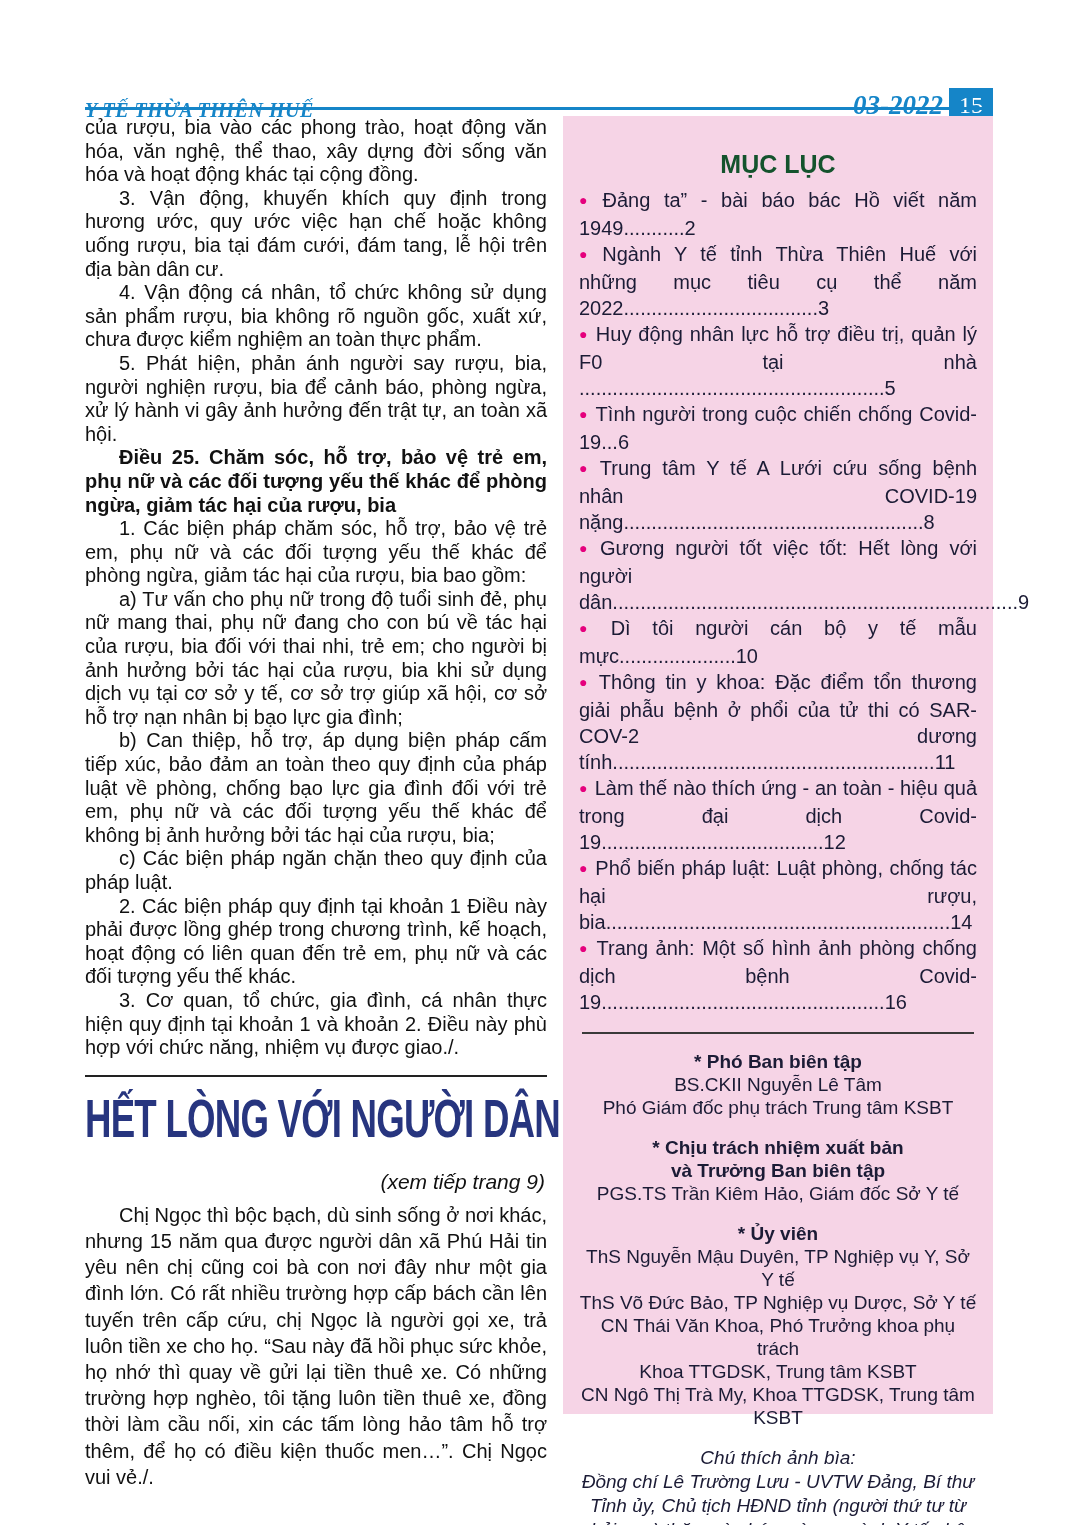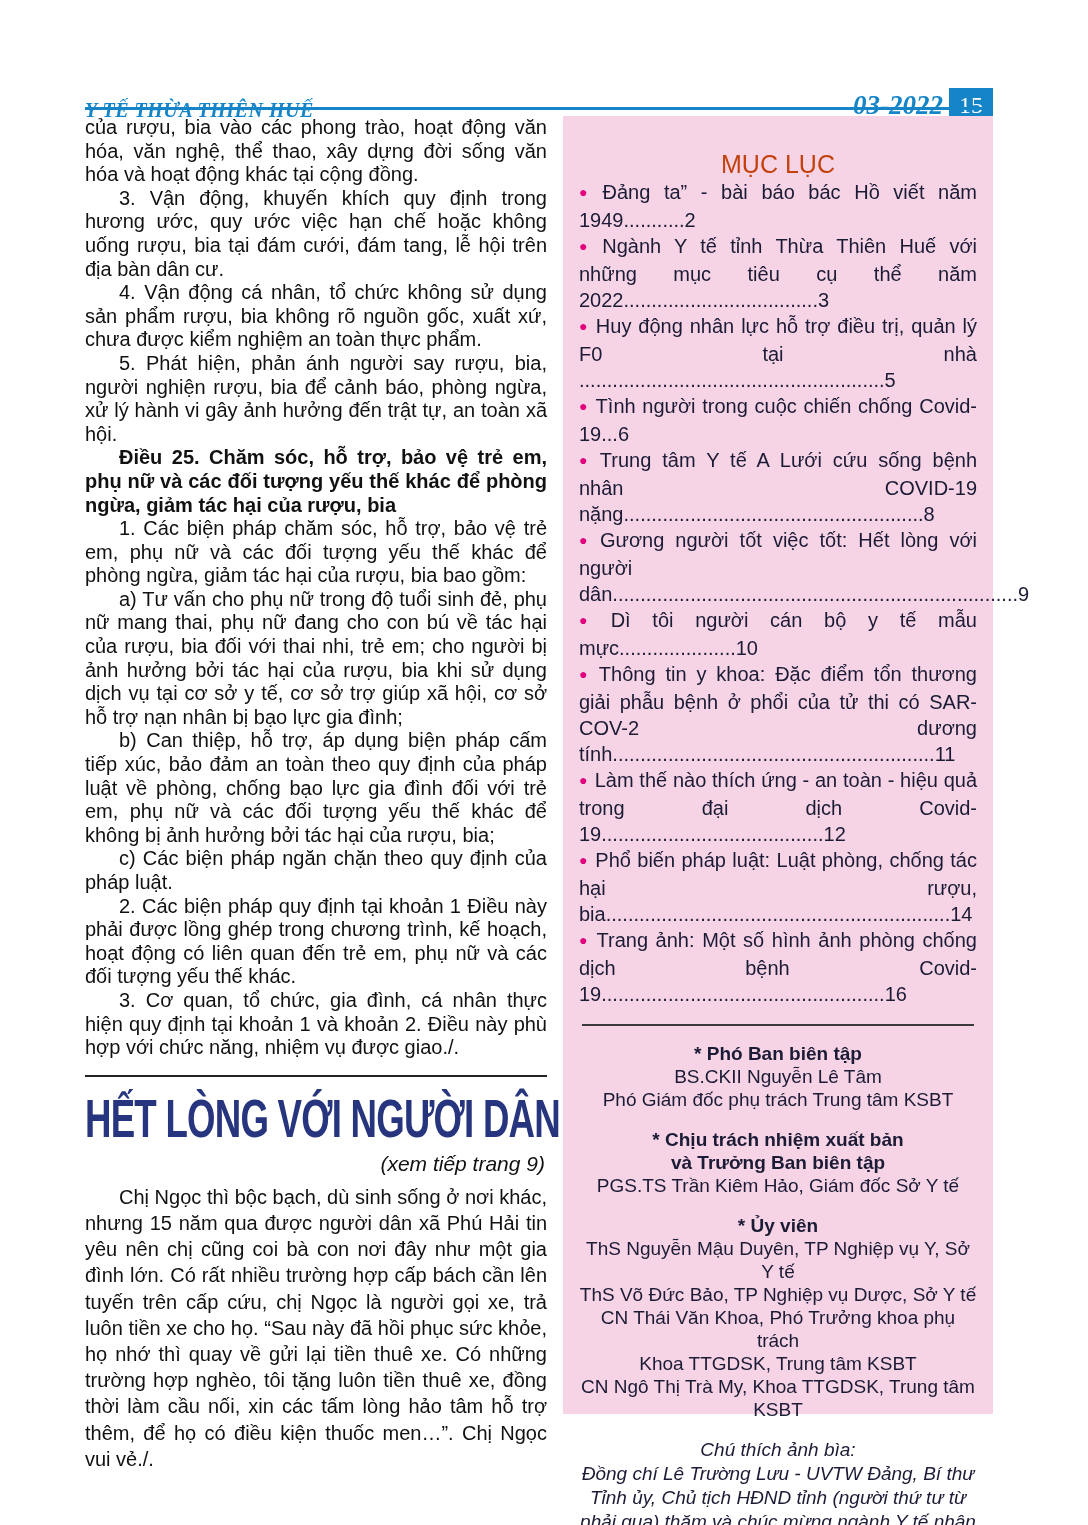--- a/index.html
+++ b/index.html
@@ -20,27 +20,27 @@
 
   
   .left-col{position:absolute;left:85px;top:116px;width:462px;}
   .para{font-size:20px;line-height:23.6px;text-align:justify;text-indent:34px;margin:0;}
   .para.noindent{text-indent:0;}
   .para.bold{font-weight:bold;}
   .left-divider{border:0;border-top:2px solid #222;margin:15px 0 9px;}
   .article-title-wrap{height:64px;overflow:visible;}
   .article-title{font-size:47px;font-weight:bold;color:#27357f;white-space:nowrap;
                  letter-spacing:-1px;transform:scale(0.78,1.16);transform-origin:left top;}
-  .article-subtitle{text-align:right;font-style:italic;font-size:21px;margin:2px 2px 8px 0;}
+  .article-subtitle{text-align:right;font-style:italic;font-size:21px;margin:20px 2px 8px 0;}
   .article-body{font-size:20px;line-height:26.2px;text-align:justify;text-indent:34px;margin:0;}
 
   
   .pink-box{position:absolute;left:563px;top:116px;width:430px;height:1298px;background:#f6d4e6;
             box-sizing:border-box;padding:18px 16px 16px;color:#1b1b35;}
-  .toc-title{text-align:center;color:#c2410c;font-weight:normal;font-size:25px;margin:16px 0 0;}
+  .toc-title{text-align:center;color:#14532d;font-weight:bold;font-size:25px;margin:16px 0 8px;}
   .toc-item{font-size:20px;line-height:26px;text-align:justify;}
   .toc-bullet{color:#e5007d;font-size:14px;margin-right:7px;position:relative;top:-2px;}
   .pink-divider{border:0;border-top:2px solid #3a3a3a;margin:17px 3px 16px;}
   .ed-section{text-align:center;font-size:19px;line-height:23px;margin-bottom:17px;}
   .ed-title{font-weight:bold;white-space:pre-line;}
   .ed-body{white-space:pre-line;}
   .caption-block{margin-top:4px;margin-bottom:12px;}
   .caption-title{font-weight:normal;font-style:italic;text-align:center;font-size:19px;line-height:24px;}
   .caption-text{font-style:italic;text-align:center;font-size:19px;line-height:24px;white-space:pre-line;}
 </style>

